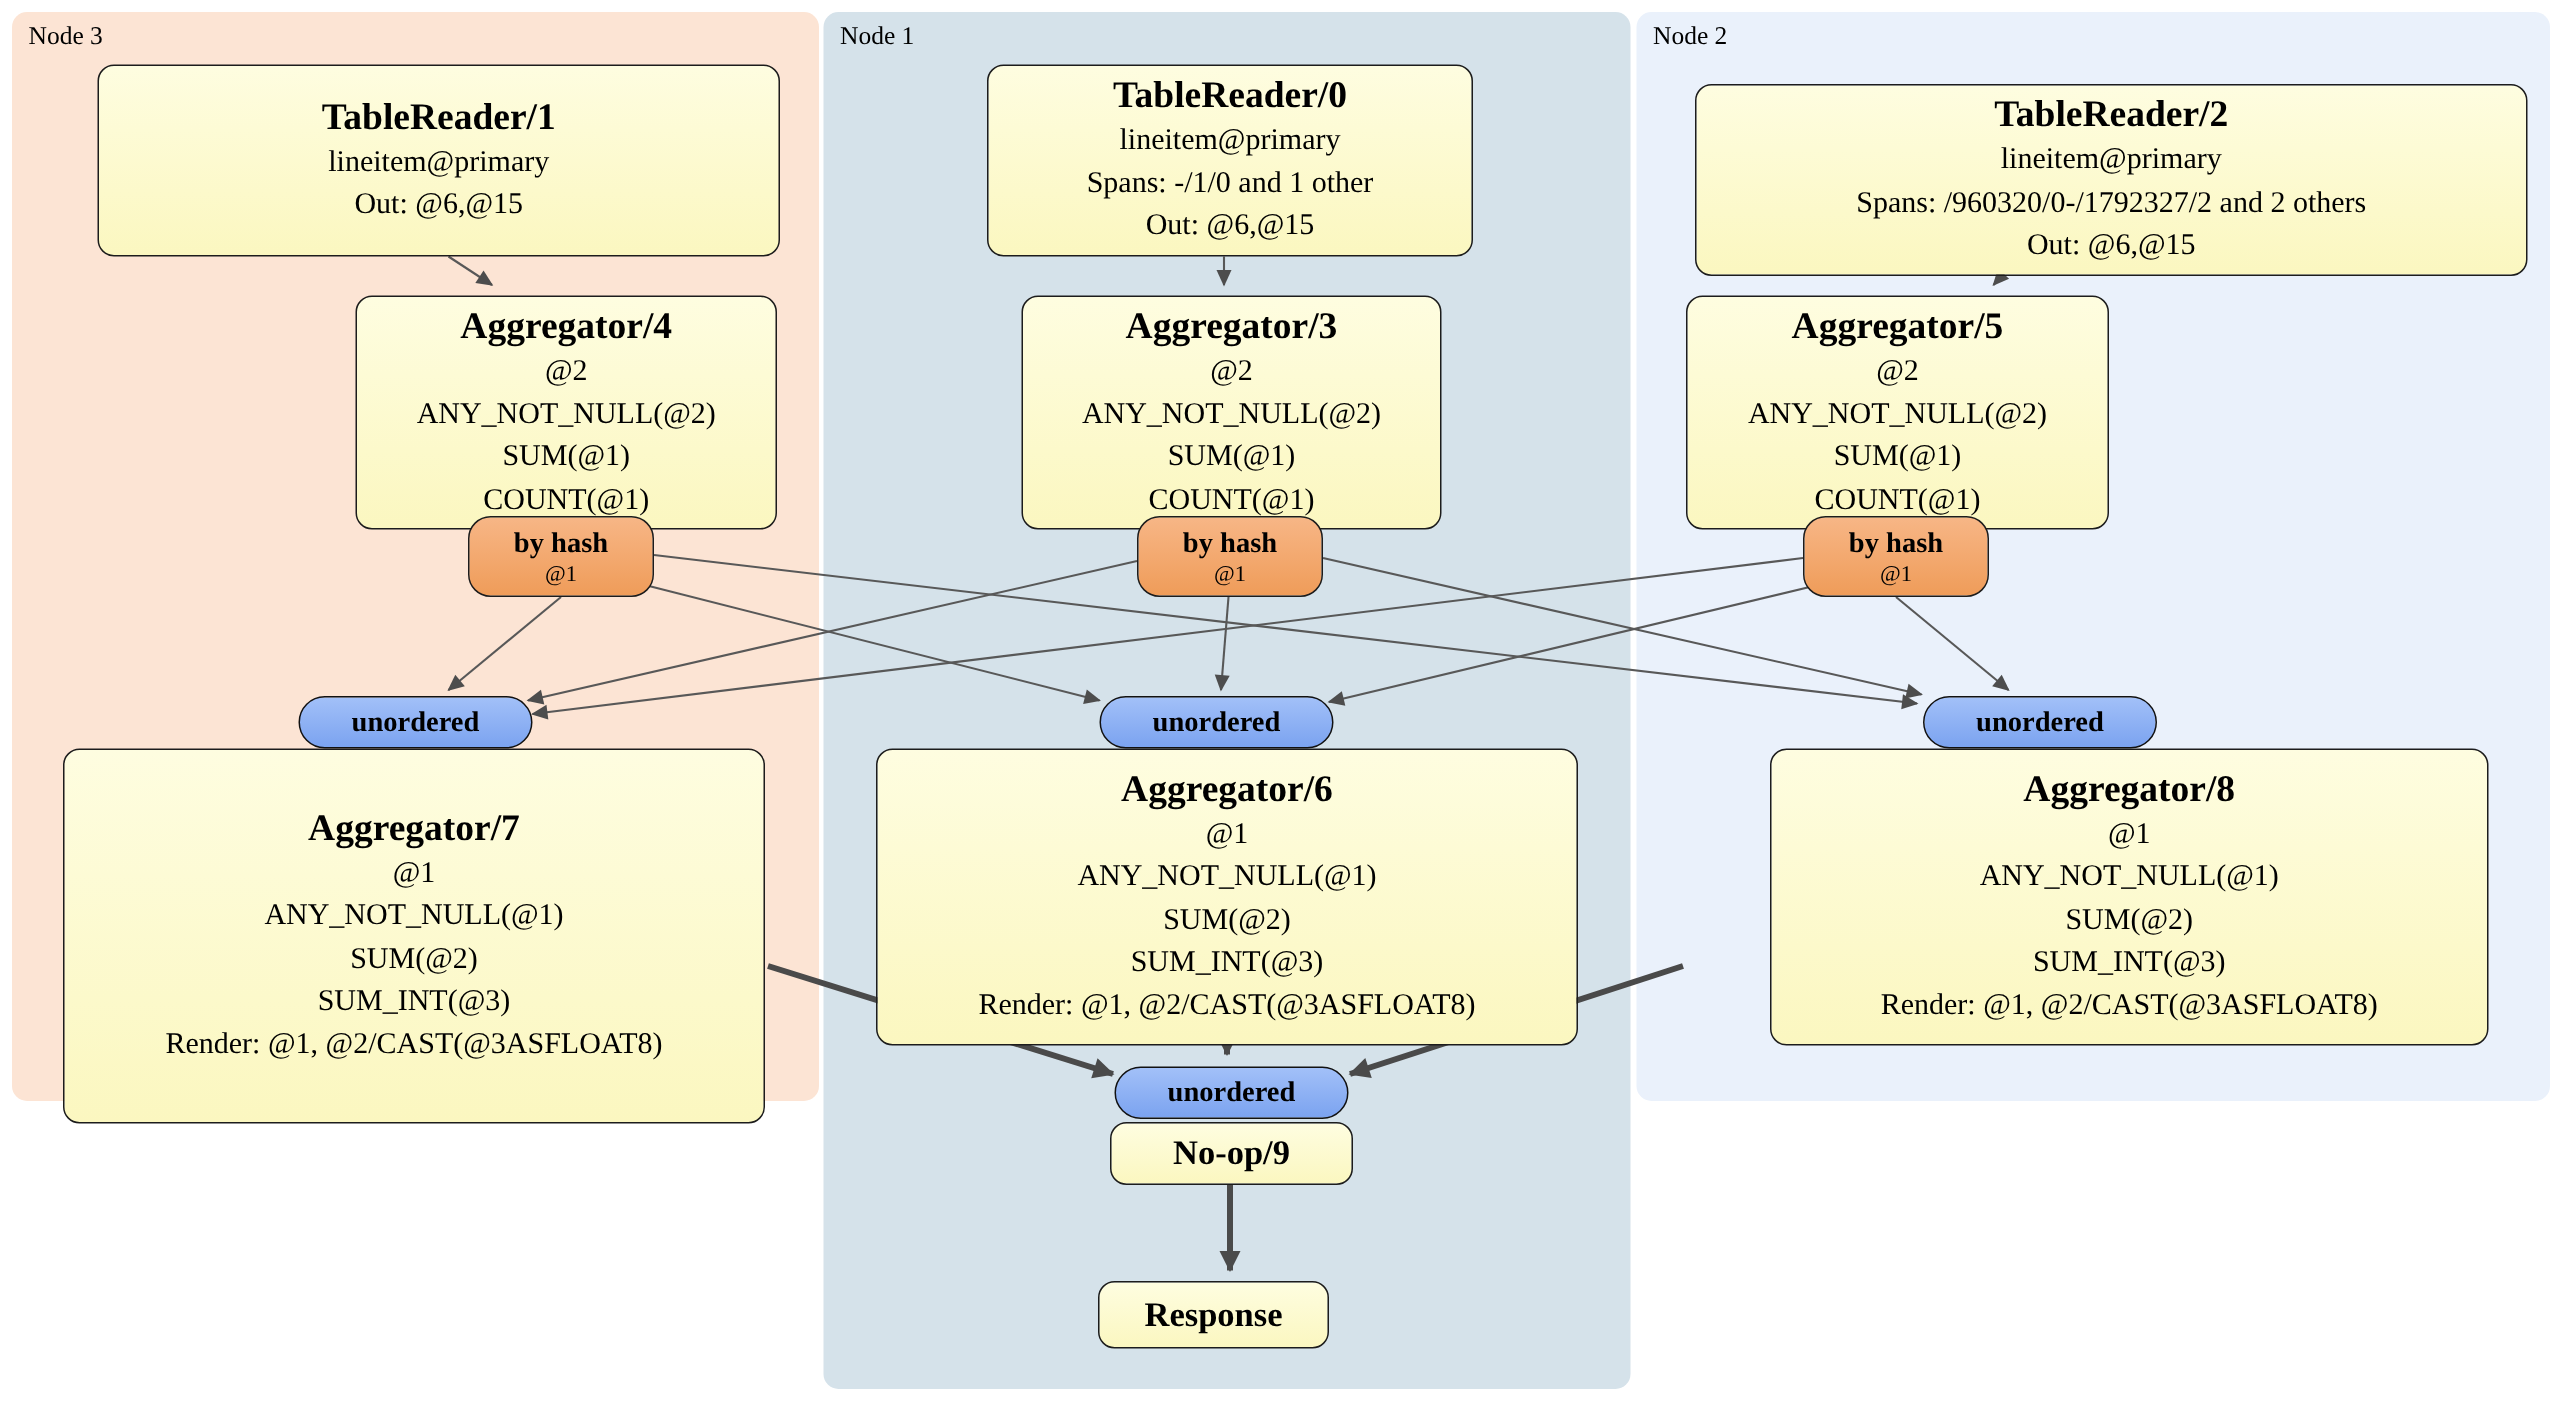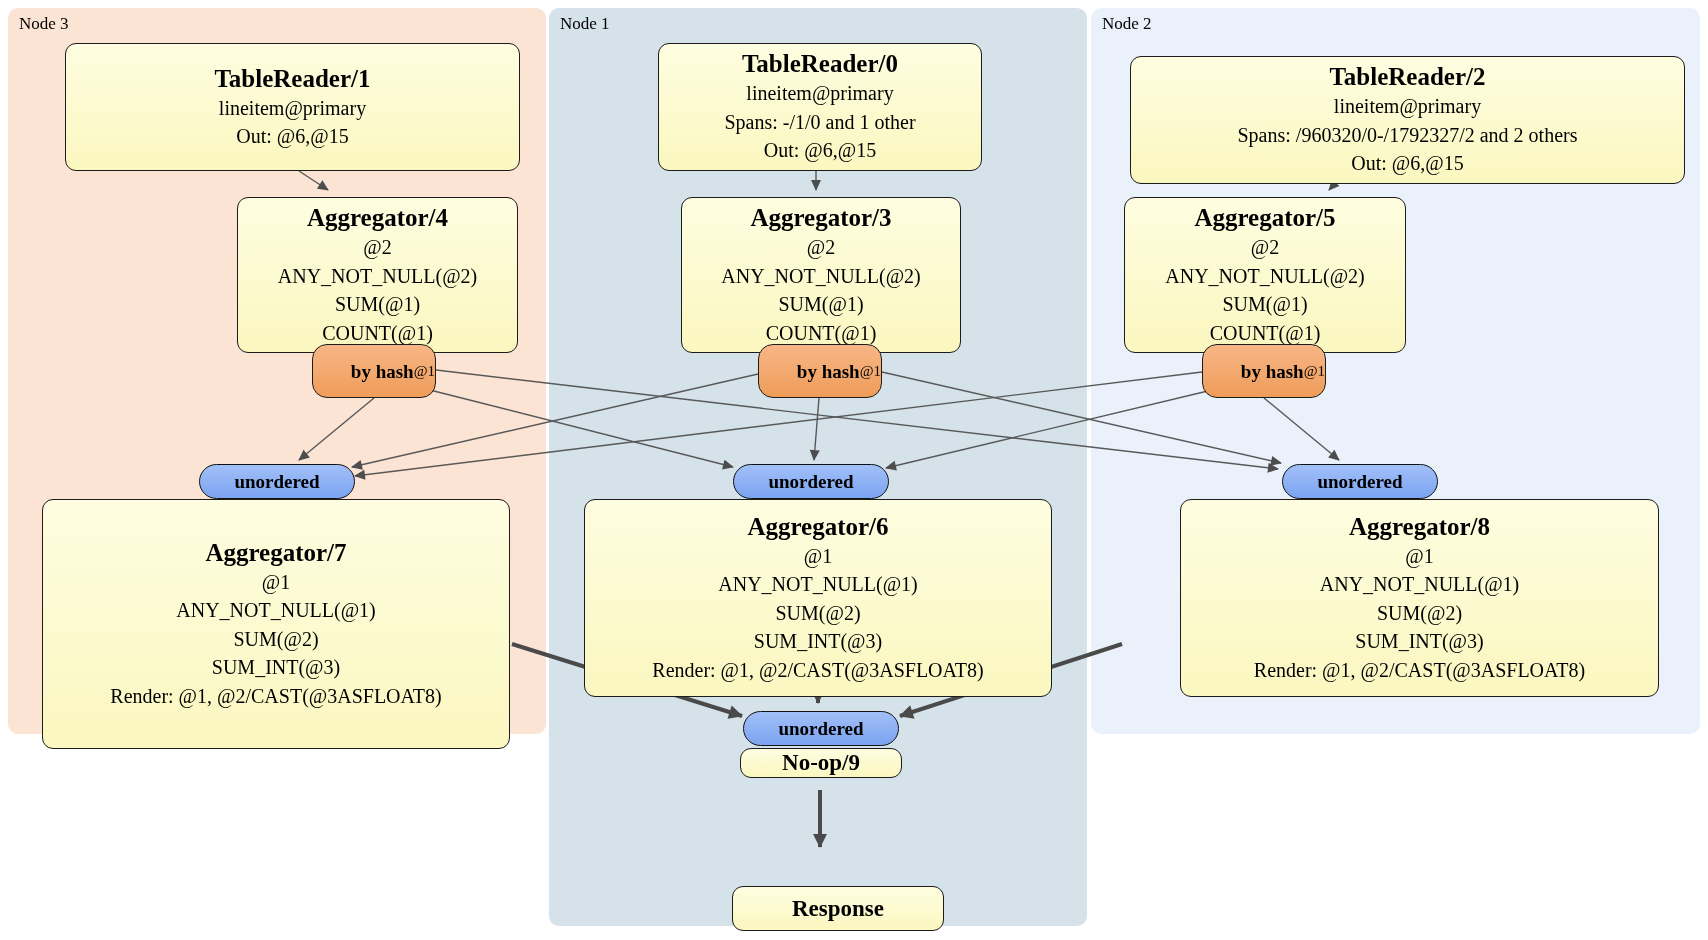--- a/index.html
+++ b/index.html
@@ -17,21 +17,21 @@
     display:flex; flex-direction:column; align-items:center; justify-content:center;
     text-align:center; white-space:nowrap;
   }
   .box .t { font-weight:bold; font-size:25px; line-height:30px; }
   .box .l { font-size:20px; line-height:28.5px; }
   .box .t2 { font-weight:bold; font-size:23px; line-height:28px; }
   .router {
     position:absolute; box-sizing:border-box;
     background:linear-gradient(180deg,#f7b686 0%,#ef9c59 100%);
     border:1.7px solid #1c1c1c; border-radius:15px;
-    display:flex; align-items:center; justify-content:flex-end;
+    display:flex; flex-direction:column; align-items:center; justify-content:center;
     text-align:center;
   }
   .router .rt { font-weight:bold; font-size:19px; line-height:23px; }
   .router .rk { font-size:15px; line-height:18px; }
   .sync {
     position:absolute; box-sizing:border-box;
     background:linear-gradient(180deg,#a2c0f8 0%,#7ba3f0 100%);
     border:1.7px solid #111; border-radius:18px;
     display:flex; align-items:center; justify-content:center;
     font-weight:bold; font-size:19px;
@@ -160,20 +160,20 @@
   <div class="box" style="left:1180px;top:499px;width:479px;height:198px">
     <div class="t">Aggregator/8</div>
     <div class="l">@1</div>
     <div class="l">ANY_NOT_NULL(@1)</div>
     <div class="l">SUM(@2)</div>
     <div class="l">SUM_INT(@3)</div>
     <div class="l">Render: @1, @2/CAST(@3ASFLOAT8)</div>
   </div>
 
   <div class="sync" style="left:743px;top:711px;width:156px;height:35px">unordered</div>
-  <div class="box" style="left:740px;top:748px;width:162px;height:30px">
+  <div class="box" style="left:740px;top:748px;width:162px;height:42px">
     <div class="t2">No-op/9</div>
   </div>
-  <div class="box" style="left:732px;top:886px;width:212px;height:45px">
+  <div class="box" style="left:732px;top:854px;width:154px;height:45px">
     <div class="t2">Response</div>
   </div>
 
 </div>
 
 </body></html>

